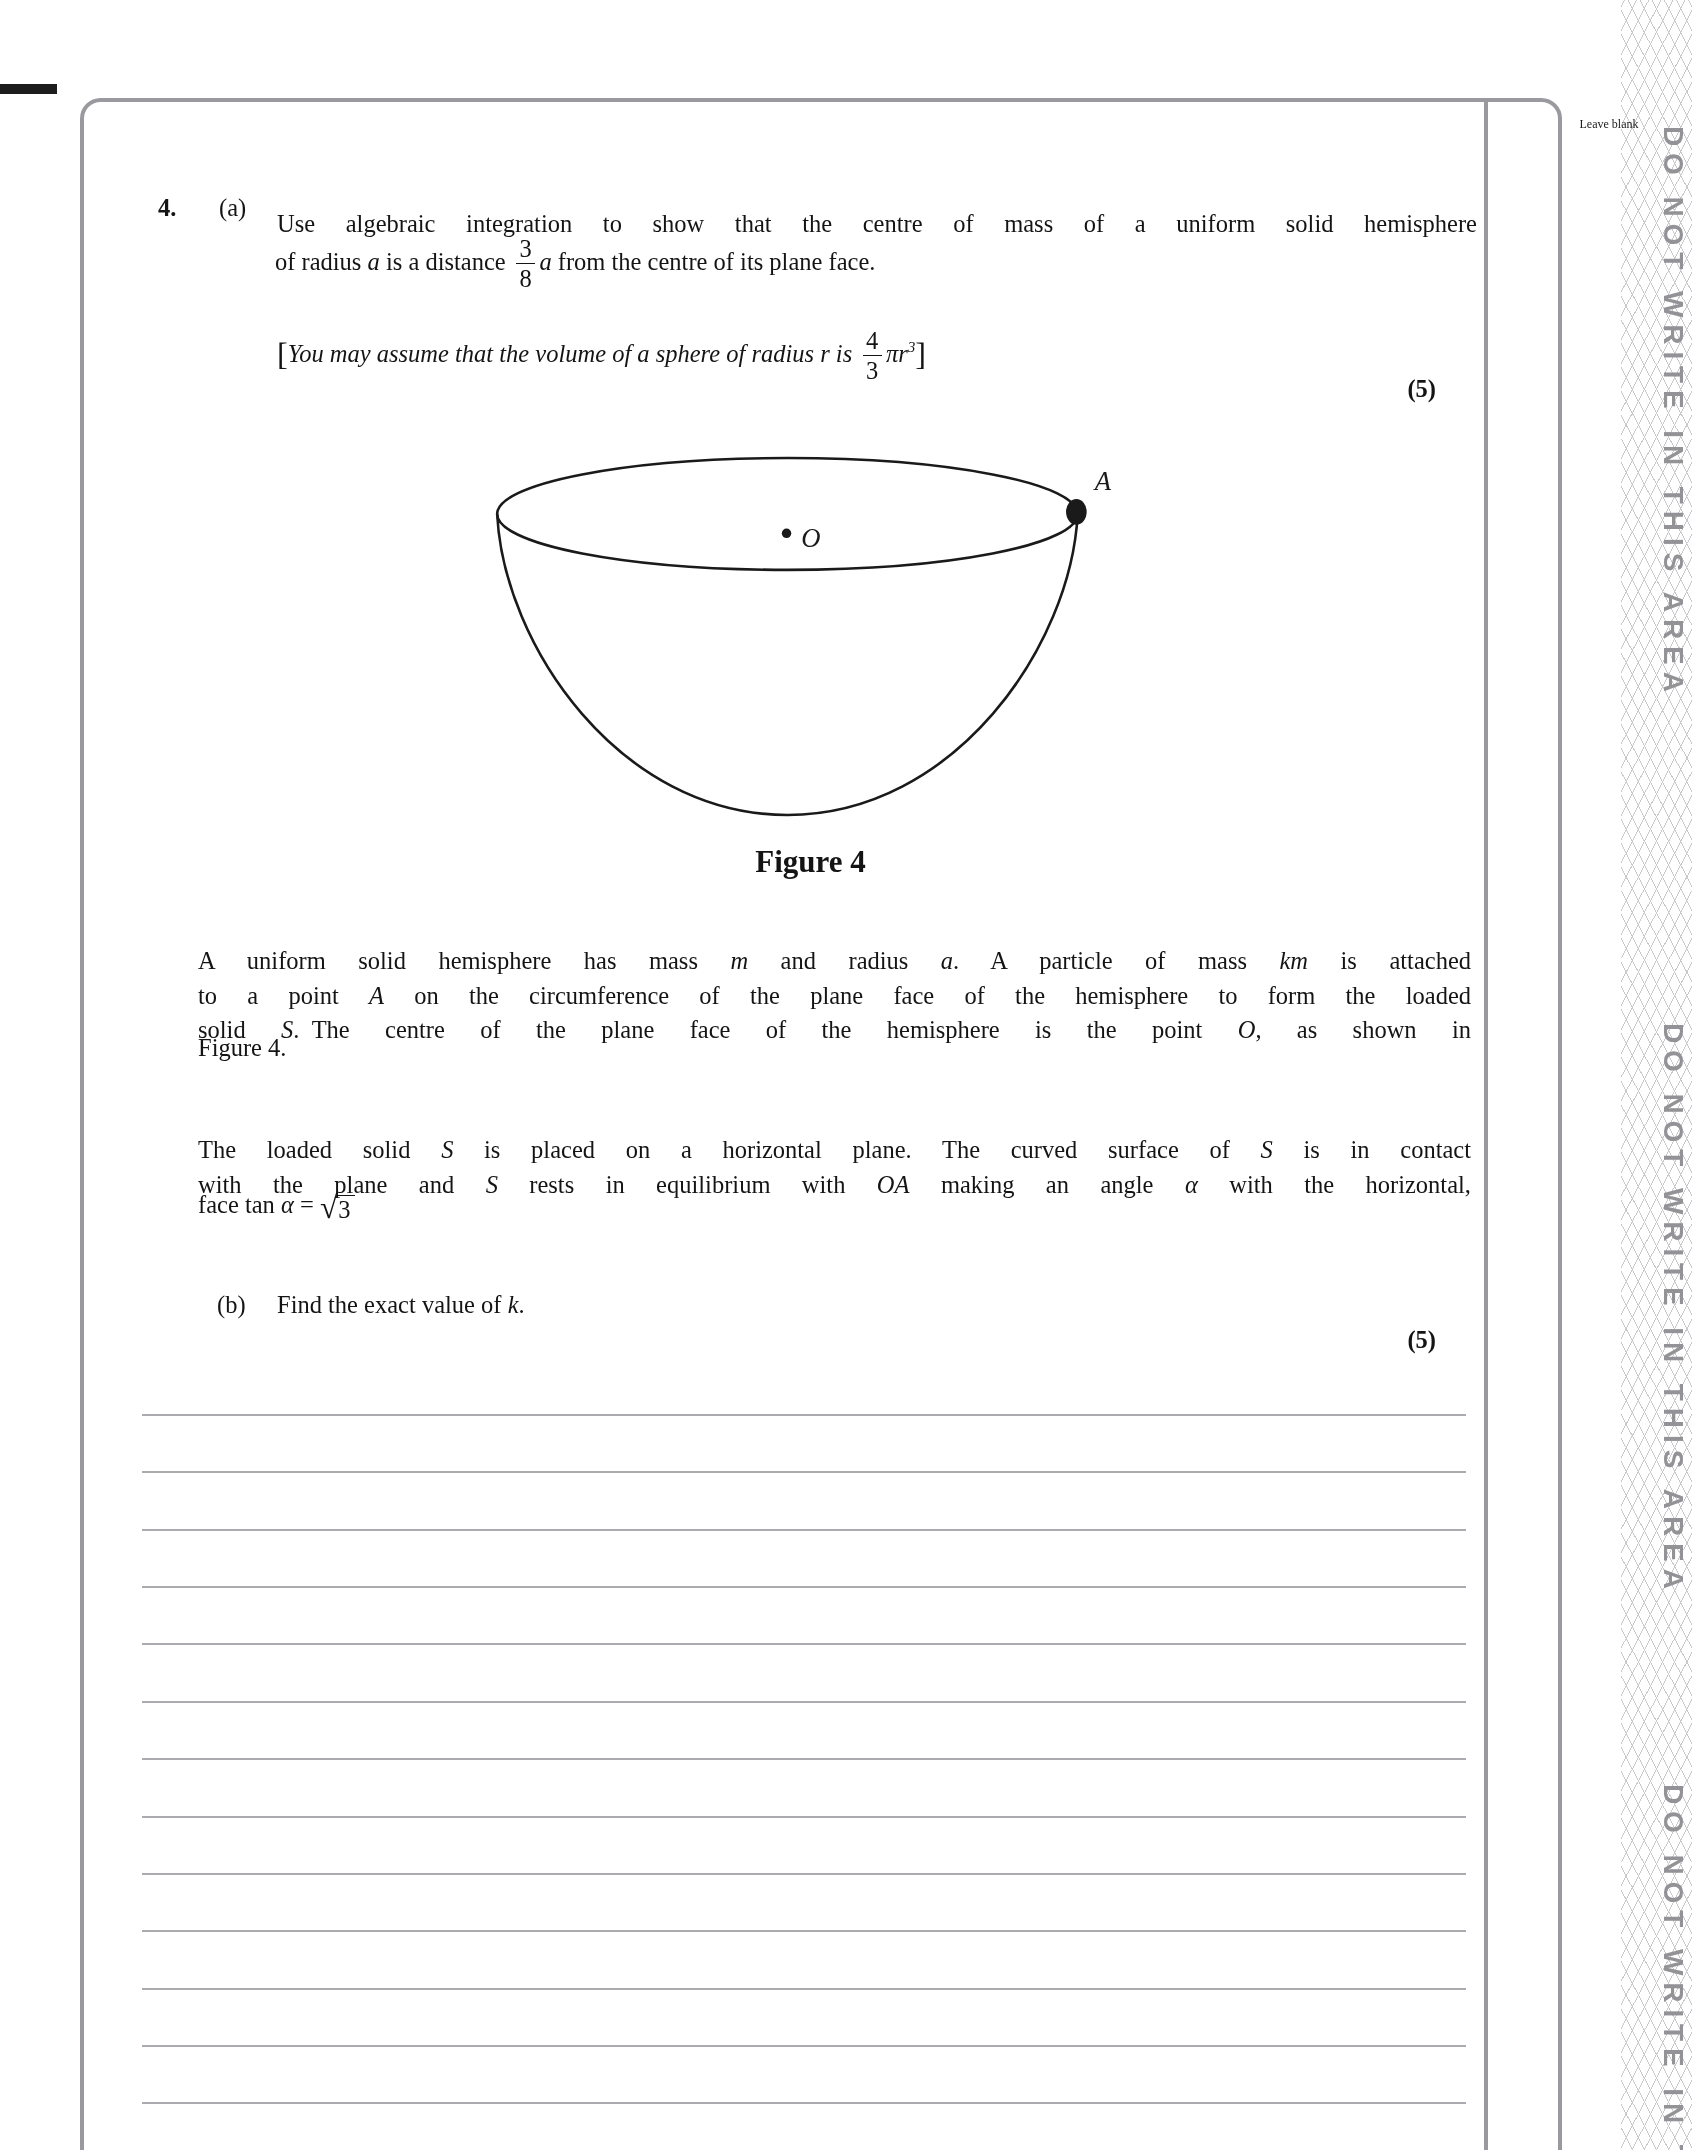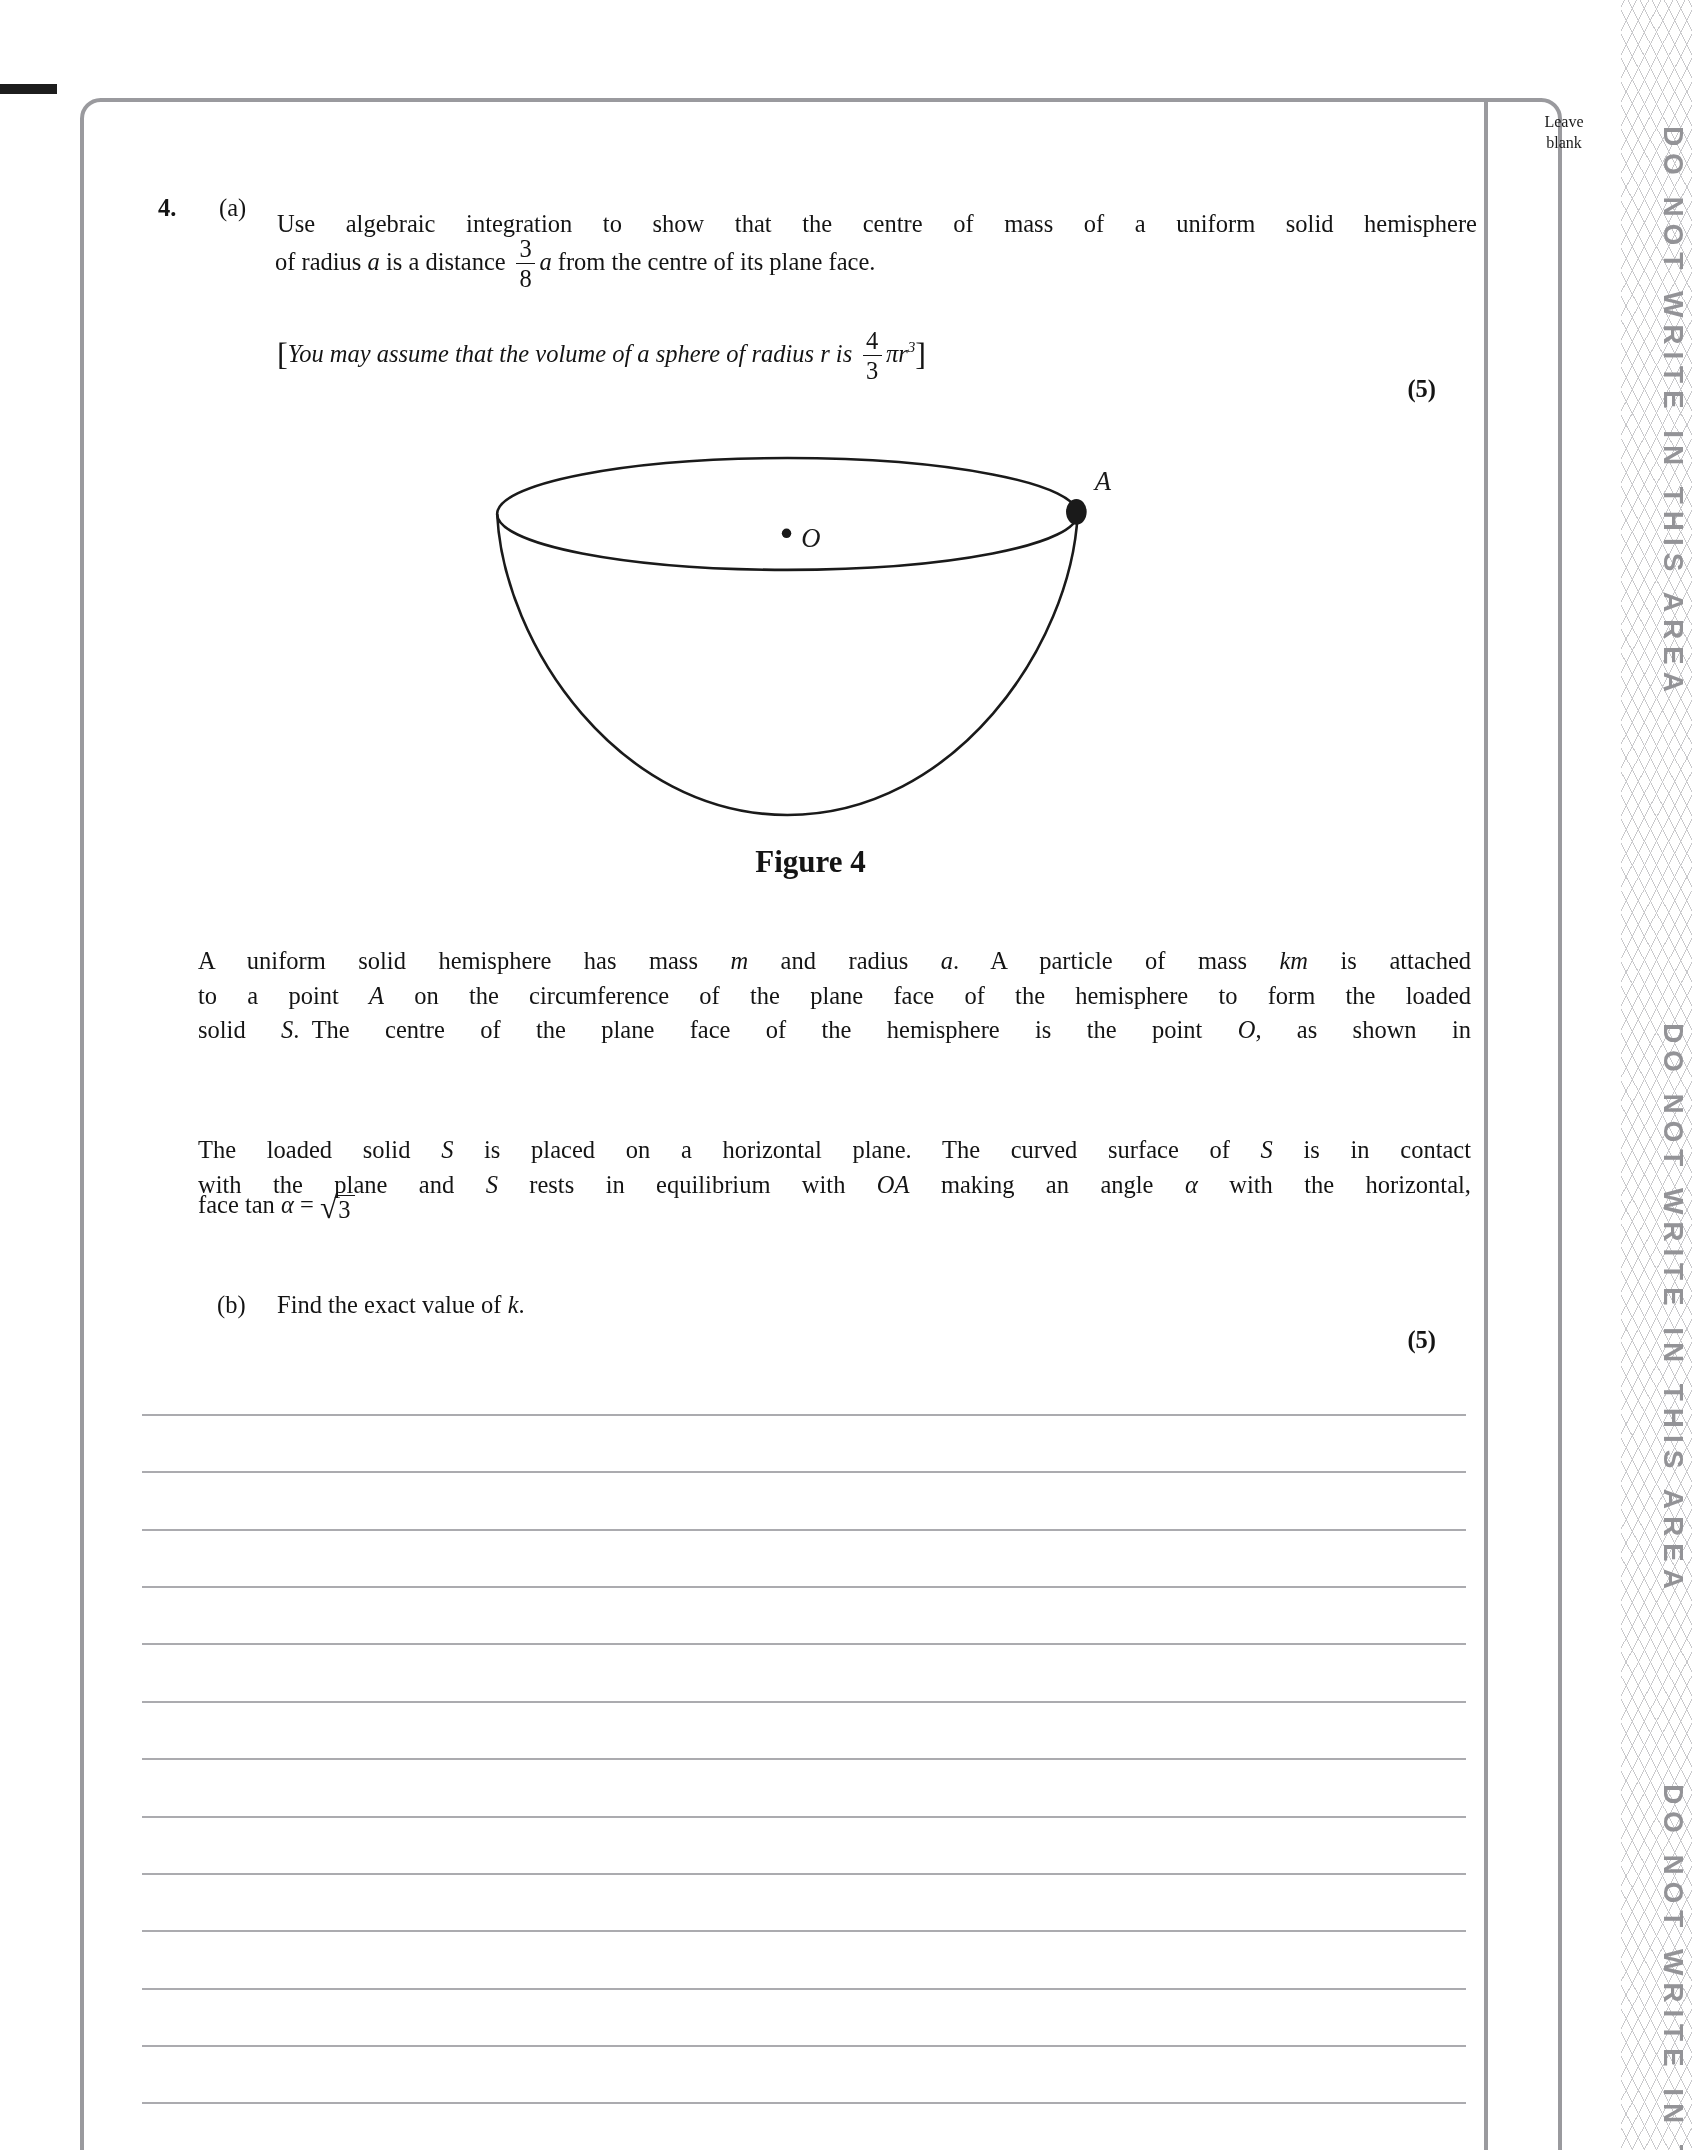--- a/index.html
+++ b/index.html
@@ -8,22 +8,22 @@
   .abs{position:absolute;}
 
   
   .regmark{position:absolute;background:#1d1d1d;}
 
   
   #content-box{position:absolute;left:80px;top:98px;width:1482px;height:2171px;
       box-sizing:border-box;border:4.7px solid #9a9a9e;border-radius:20.6px;background:#ffffff;}
   #column-separator{position:absolute;left:1484px;top:100px;width:3.9px;height:2167px;background:#9a9a9e;}
 
-  #leave-blank{position:absolute;left:1528px;top:111px;width:72px;text-align:center;
-      font-size:16px;line-height:21px;color:#1a1a1a;}
+  #leave-blank{position:absolute;left:1573px;top:111px;width:72px;text-align:center;
+      font-size:12px;line-height:27px;color:#1a1a1a;}
 
   
   .qtext{font-size:24.5px;line-height:34px;white-space:pre-wrap;}
   .just{text-align:justify;text-align-last:justify;margin-top:16px;}
   .it{font-style:italic;}
   .bd{font-weight:bold;}
   .sup{font-size:0.62em;vertical-align:super;}
   .frac{display:inline-flex;flex-direction:column;align-items:center;vertical-align:middle;
         margin:0 4.3px;line-height:1.05;}
   .frac .fn{border-bottom:1.7px solid #141414;padding:0 3.4px 1.7px 3.4px;}
@@ -79,20 +79,21 @@
     <circle cx="778" cy="210" r="11" fill="#1a1a1a"></circle>
     <text x="812" y="243" font-size="62" font-style="italic" fill="#1a1a1a">O</text>
     <ellipse cx="1452" cy="160" rx="24" ry="30" fill="#1a1a1a"></ellipse>
     <text x="1495" y="110" font-size="62" font-style="italic" fill="#1a1a1a">A</text>
   </svg>
   <div class="abs" id="figure-caption" style="left:703px;top:844px;width:215px;">Figure 4</div>
 
   <div class="abs qtext just" style="left:198px;top:928px;width:1273px;"><span>A uniform solid hemisphere has mass </span><span class="it">m</span><span> and radius </span><span class="it">a</span><span>. A particle of mass </span><span class="it">km</span><span> is attached</span></div>
   <div class="abs qtext just" style="left:198px;top:963px;width:1273px;"><span>to a point </span><span class="it">A</span><span> on the circumference of the plane face of the hemisphere to form the loaded</span></div>
   <div class="abs qtext just" style="left:198px;top:997px;width:1273px;"><span>solid </span><span class="it">S</span><span>. The centre of the plane face of the hemisphere is the point </span><span class="it">O</span><span>, as shown in</span></div>
+  <div class="abs qtext" style="left:198px;top:1031px;width:1273px;"><span>Figure 4.</span></div>
 
   <div class="abs qtext just" style="left:198px;top:1117px;width:1273px;font-family:Liberation Serif, serif;"><span>The loaded solid </span><span class="it">S</span><span> is placed on a horizontal plane. The curved surface of </span><span class="it">S</span><span> is in contact</span></div>
   <div class="abs qtext just" style="left:198px;top:1152px;width:1273px;"><span>with the plane and </span><span class="it">S</span><span> rests in equilibrium with </span><span class="it">OA</span><span> making an angle </span><span class="it">α</span><span> with the horizontal,</span></div>
   <div class="abs qtext" style="left:198px;top:1188px;width:1273px;"><span>face tan </span><span class="it">α</span><span> = </span><span class="sqrt"><span class="rad">√</span><span class="sin2">3</span></span></div>
 
   <div class="abs qtext" style="left:217px;top:1288px;">(b)</div>
   <div class="abs qtext" style="left:277px;top:1288px;"><span>Find the exact value of </span><span class="it">k</span><span>.</span></div>
   <div class="abs marks" style="left:1350px;top:1326px;width:86px;text-align:right;">(5)</div>
 
   <div id="answer-lines">

